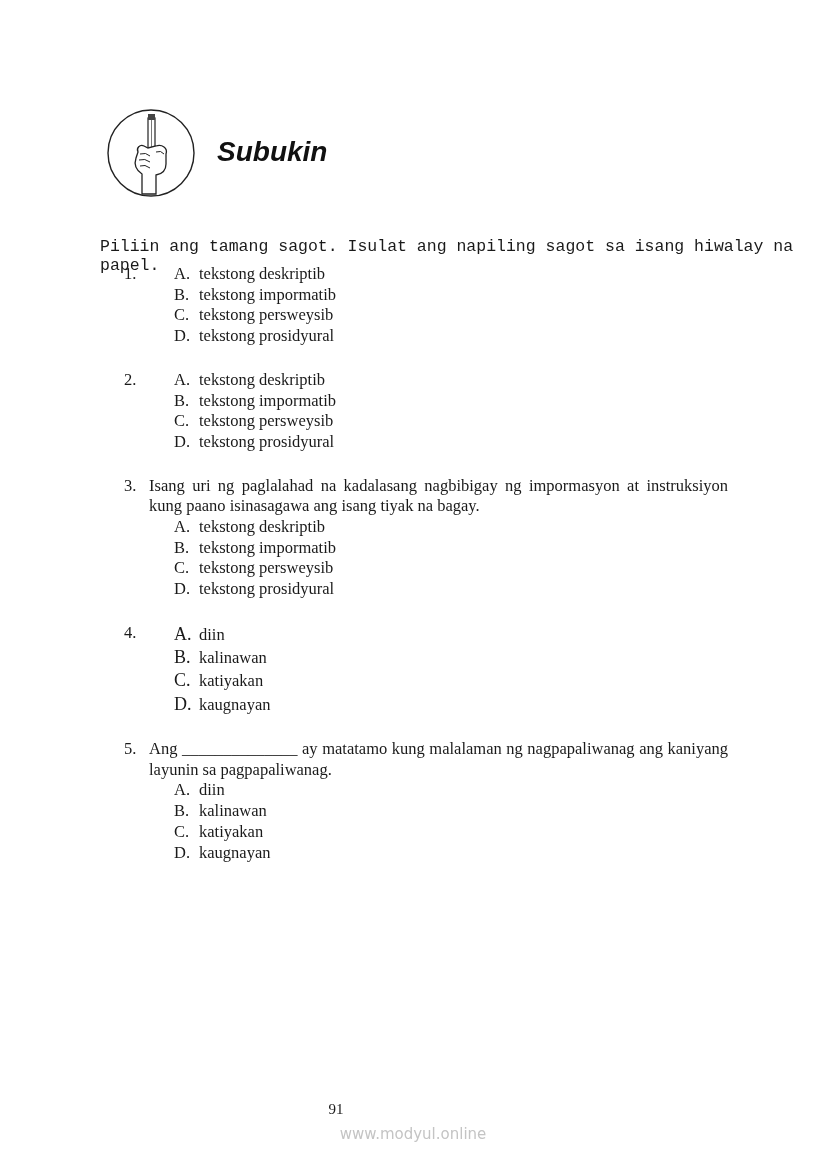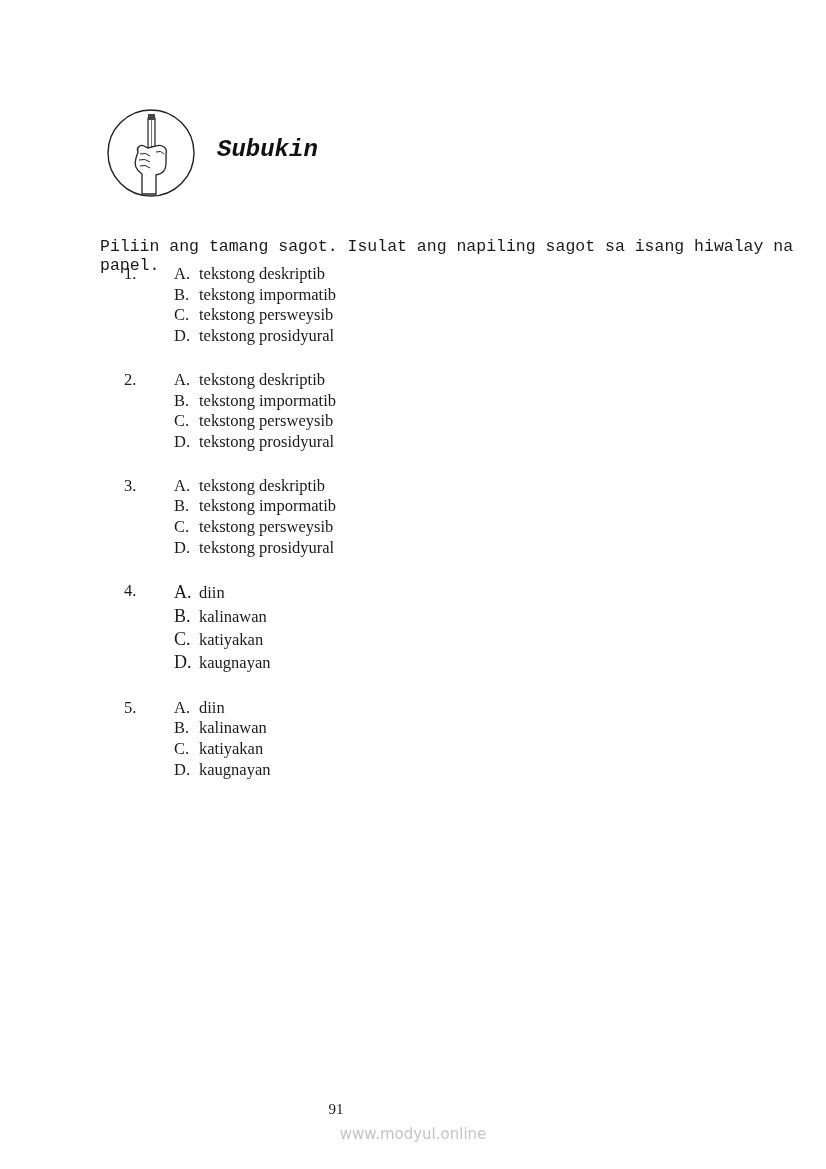--- a/index.html
+++ b/index.html
@@ -1,20 +1,20 @@
 <!DOCTYPE html>
 <html><head>
 <meta charset="utf-8">
 <style>
   html, body { margin:0; padding:0; background:#ffffff; }
   body { width:826px; height:1169px; position:relative; overflow:hidden; color:#1a1a1a;
          font-family: "DejaVu Serif", "Liberation Serif", serif; }
   .header-icon { position:absolute; left:106px; top:108px; width:90px; height:90px; }
-  .title { position:absolute; left:217px; top:136px; font-family:Liberation Mono, monospace;
-           font-weight:bold; font-style:italic; font-size:24px; color:#111; }
+  .title { position:absolute; left:217px; top:136px; font-family:Liberation Sans, sans-serif;
+           font-weight:bold; font-style:italic; font-size:28px; color:#111; }
   .instructions { position:absolute; left:100px; top:237px; font-size:15px; font-family:Liberation Mono, monospace; font-size:16.5px; }
   .questions { position:absolute; left:124px; top:264px; width:604px;
                font-family:"Liberation Serif","DejaVu Serif",serif; font-size:16.5px; line-height:20.7px; }
   .q { position:relative; padding-left:25px; margin-bottom:23px; }
   .q-num { position:absolute; left:0; top:0; }
   .q-text { text-align:justify; }
   .options { margin-left:25px; }
   .opt { display:flex; }
   .opt-letter { width:25px; }
   .opt.big .opt-letter { font-size:18px; }
@@ -90,20 +90,21 @@
         </div>
       <div class="opt">
           <span class="opt-letter">D.</span>
           <span>tekstong prosidyural</span>
         </div>
     </div>
   </div>
 
   <div class="q">
     <span class="q-num">3.</span>
+    <div class="q-text">Isang uri ng paglalahad na kadalasang nagbibigay ng impormasyon at instruksiyon kung paano isinasagawa ang isang tiyak na bagay.</div>
     <div class="options">
       <div class="opt">
           <span class="opt-letter">A.</span>
           <span>tekstong deskriptib</span>
         </div>
       <div class="opt">
           <span class="opt-letter">B.</span>
           <span>tekstong impormatib</span>
         </div>
       <div class="opt">
@@ -134,20 +135,21 @@
         </div>
       <div class="opt big">
           <span class="opt-letter">D.</span>
           <span>kaugnayan</span>
         </div>
     </div>
   </div>
 
   <div class="q">
     <span class="q-num">5.</span>
+    <div class="q-text">Ang ______________ ay matatamo kung malalaman ng nagpapaliwanag ang kaniyang layunin sa pagpapaliwanag.</div>
     <div class="options">
       <div class="opt">
           <span class="opt-letter">A.</span>
           <span>diin</span>
         </div>
       <div class="opt">
           <span class="opt-letter">B.</span>
           <span>kalinawan</span>
         </div>
       <div class="opt">

